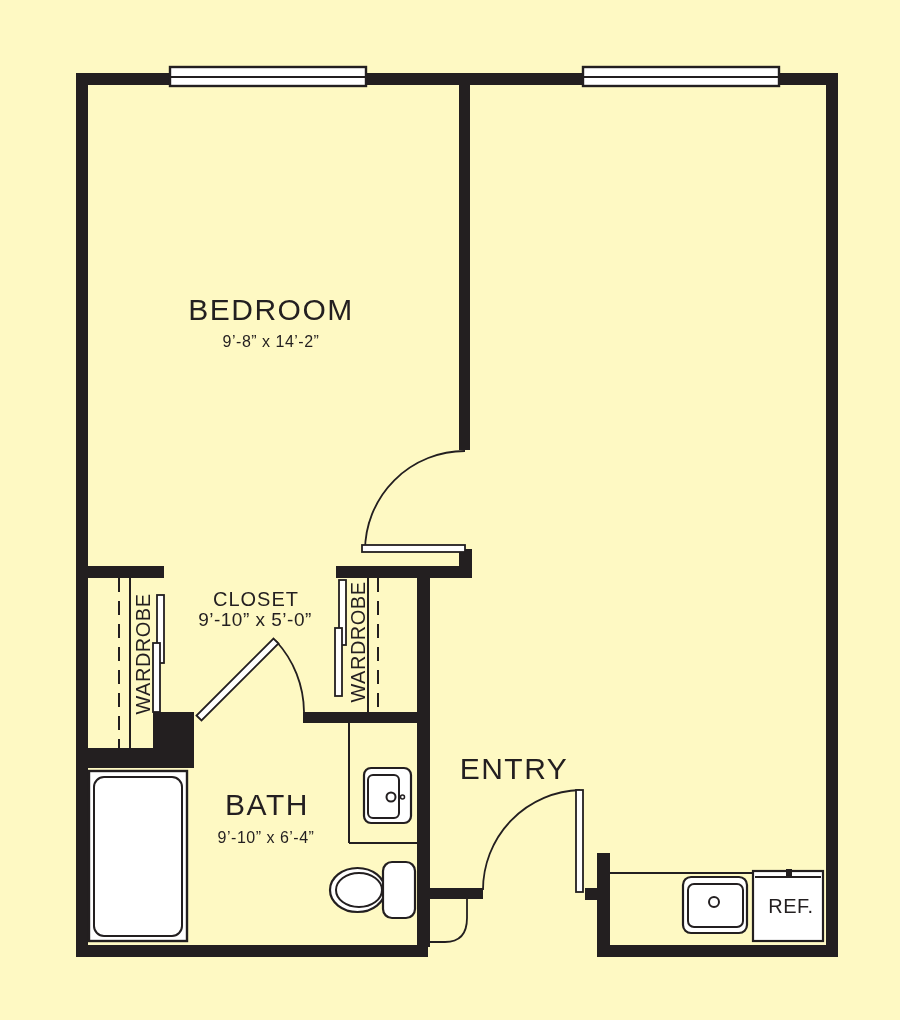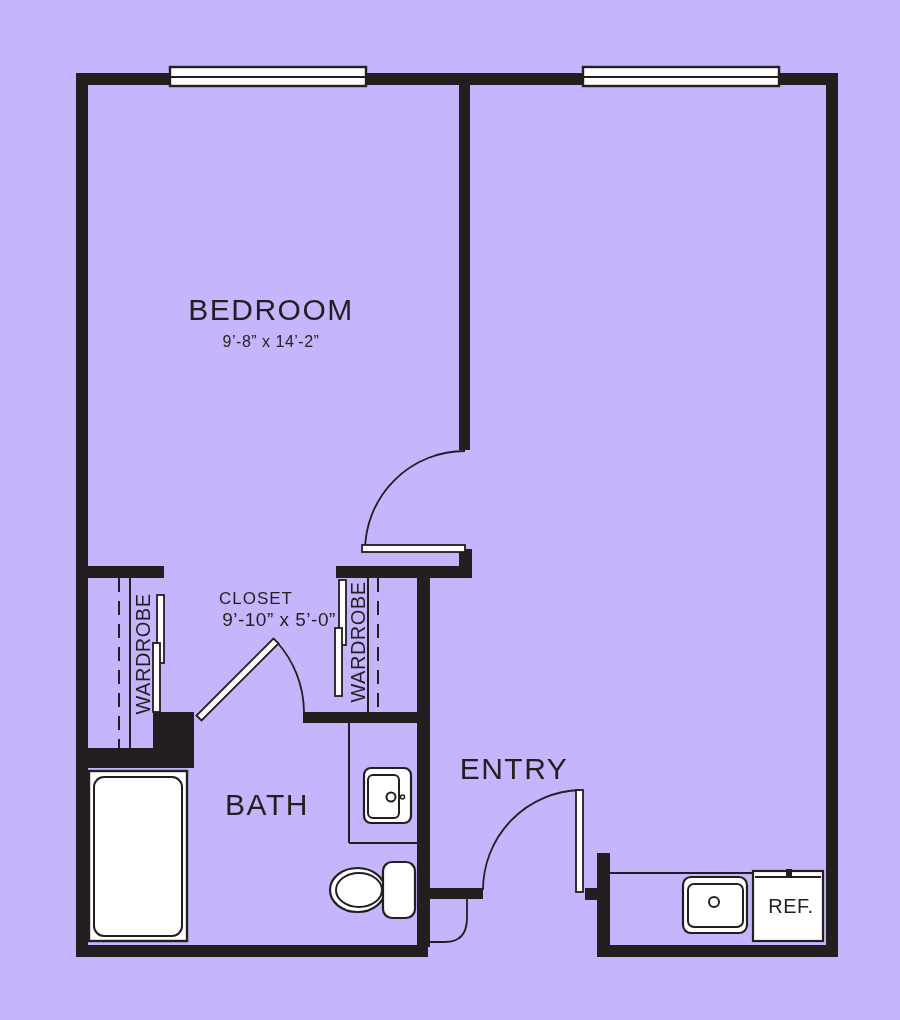--- a/index.html
+++ b/index.html
@@ -1,35 +1,35 @@
 <!DOCTYPE html>
 <html><head>
 <meta charset="utf-8">
 <style>
   html,body{margin:0;padding:0;background:#ffffff;}
   #canvas{
     position:relative;
     width:900px;height:1020px;
-    background:#c4b5fd;
+    background:#fef9c3;
     font-family:"Liberation Sans", sans-serif;
     overflow:hidden;
   }
   #plan-svg{position:absolute;left:0;top:0;}
   .label{
     position:absolute;
     color:#231f20;
     white-space:nowrap;
     transform:translate(-50%,-50%);
     text-align:center;
     font-weight:500;
   }
   .room-name{font-size:30px;letter-spacing:1.5px;}
   .room-dims{font-size:16px;letter-spacing:0.5px;}
-  .closet-name{font-size:17px;letter-spacing:1px;}
-  .closet-dims{font-size:19px;letter-spacing:0.5px;margin-left:24px;}
+  .closet-name{font-size:20px;letter-spacing:1px;}
+  .closet-dims{font-size:19px;letter-spacing:0.5px;}
   .wardrobe{font-size:20px;letter-spacing:0.5px;transform:translate(-50%,-50%) rotate(-90deg);}
   .ref{font-size:20px;letter-spacing:0.5px;}
 </style>
 </head>
 <body>
 
 <div id="canvas">
 
   <svg id="plan-svg" width="900" height="1020" viewBox="0 0 900 1020">
 
@@ -130,20 +130,21 @@
   </svg>
 
   <div class="label room-name" style="left:271px;top:310px;">BEDROOM</div>
   <div class="label room-dims" style="left:271px;top:342px;">9’-8” x 14’-2”</div>
 
 
   <div class="label closet-name" style="left:256px;top:599px;">CLOSET</div>
   <div class="label closet-dims" style="left:255px;top:620px;">9’-10” x 5’-0”</div>
 
   <div class="label room-name" style="left:267px;top:805px;">BATH</div>
+  <div class="label room-dims" style="left:266px;top:838px;">9’-10” x 6’-4”</div>
 
   <div class="label room-name" style="left:514px;top:769px;">ENTRY</div>
 
   <div class="label wardrobe" style="left:143px;top:654px;">WARDROBE</div>
   <div class="label wardrobe" style="left:358px;top:642px;">WARDROBE</div>
 
   <div class="label ref" style="left:791px;top:906px;text-align:right;">REF.</div>
 </div>
 
 </body></html>

